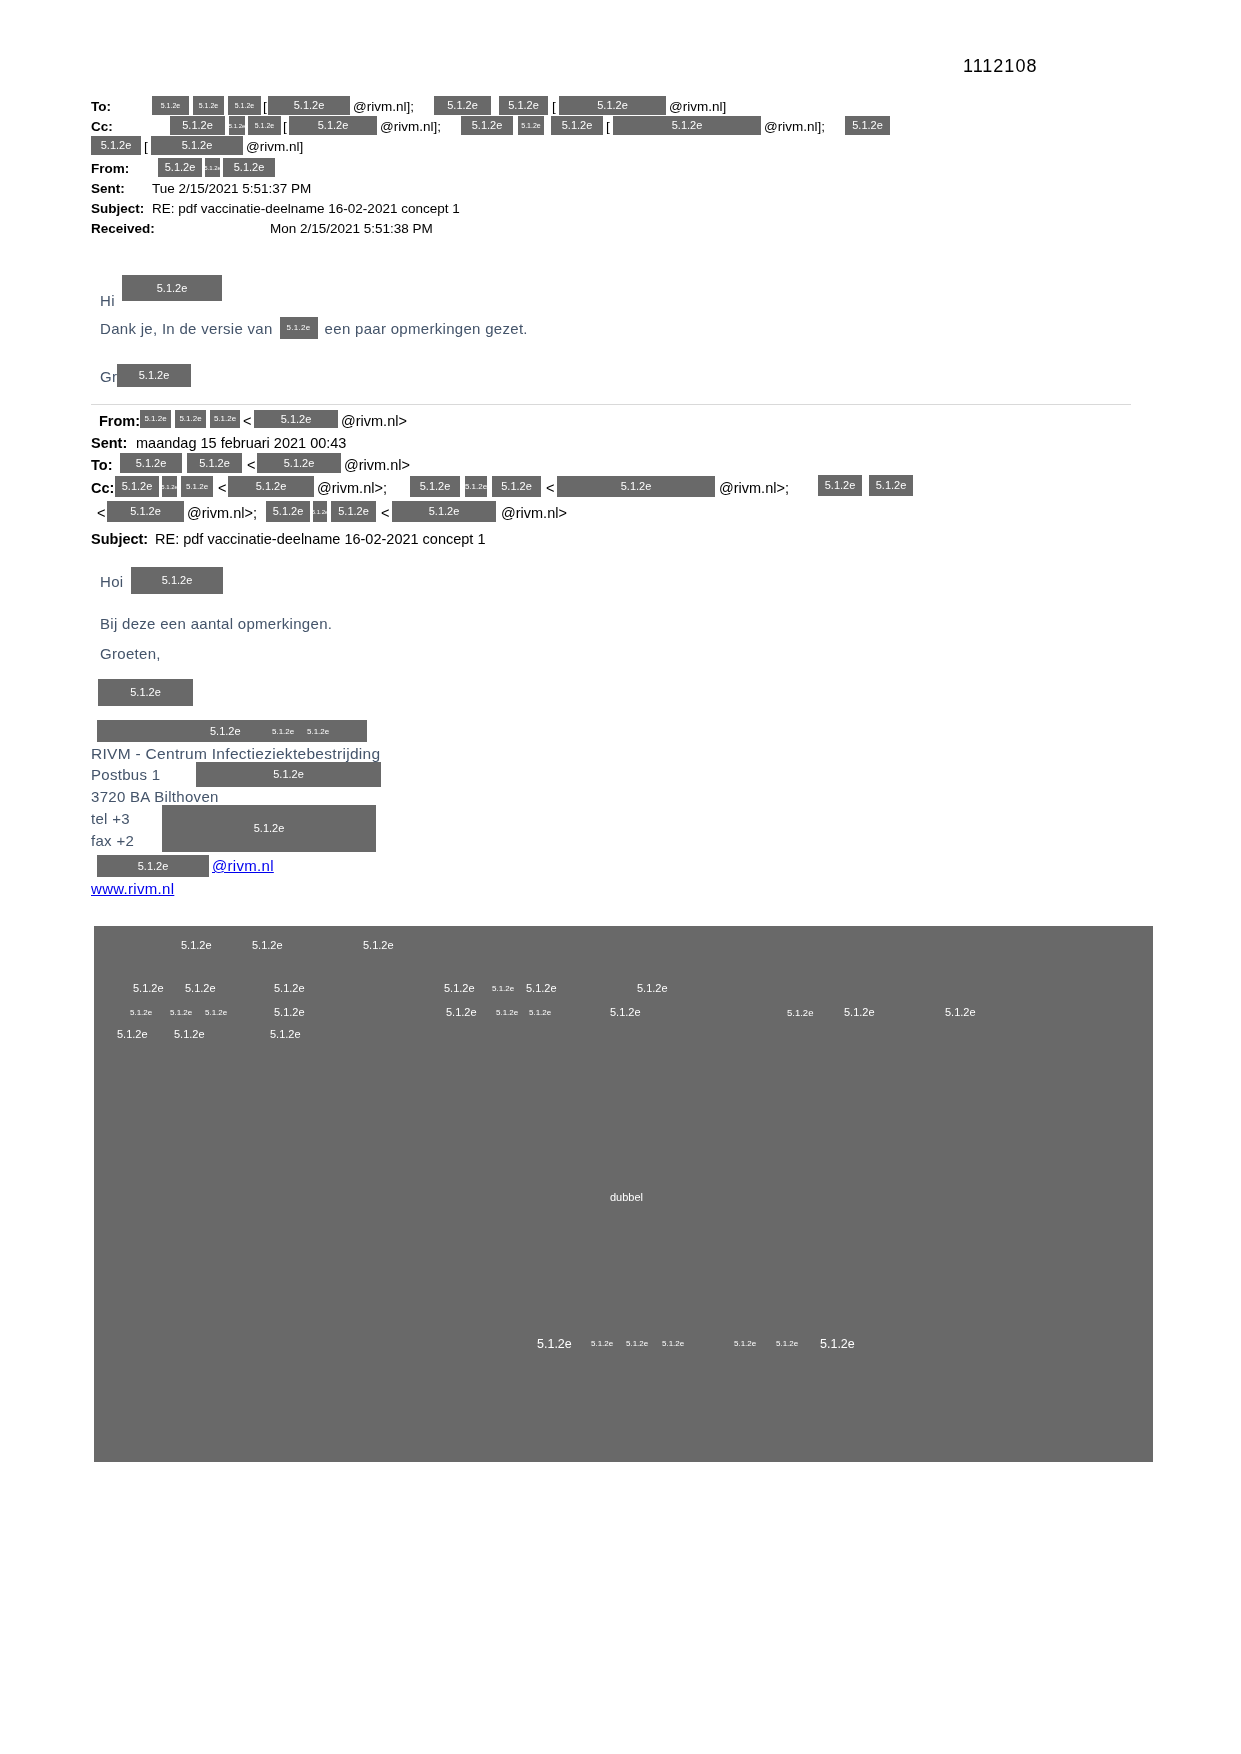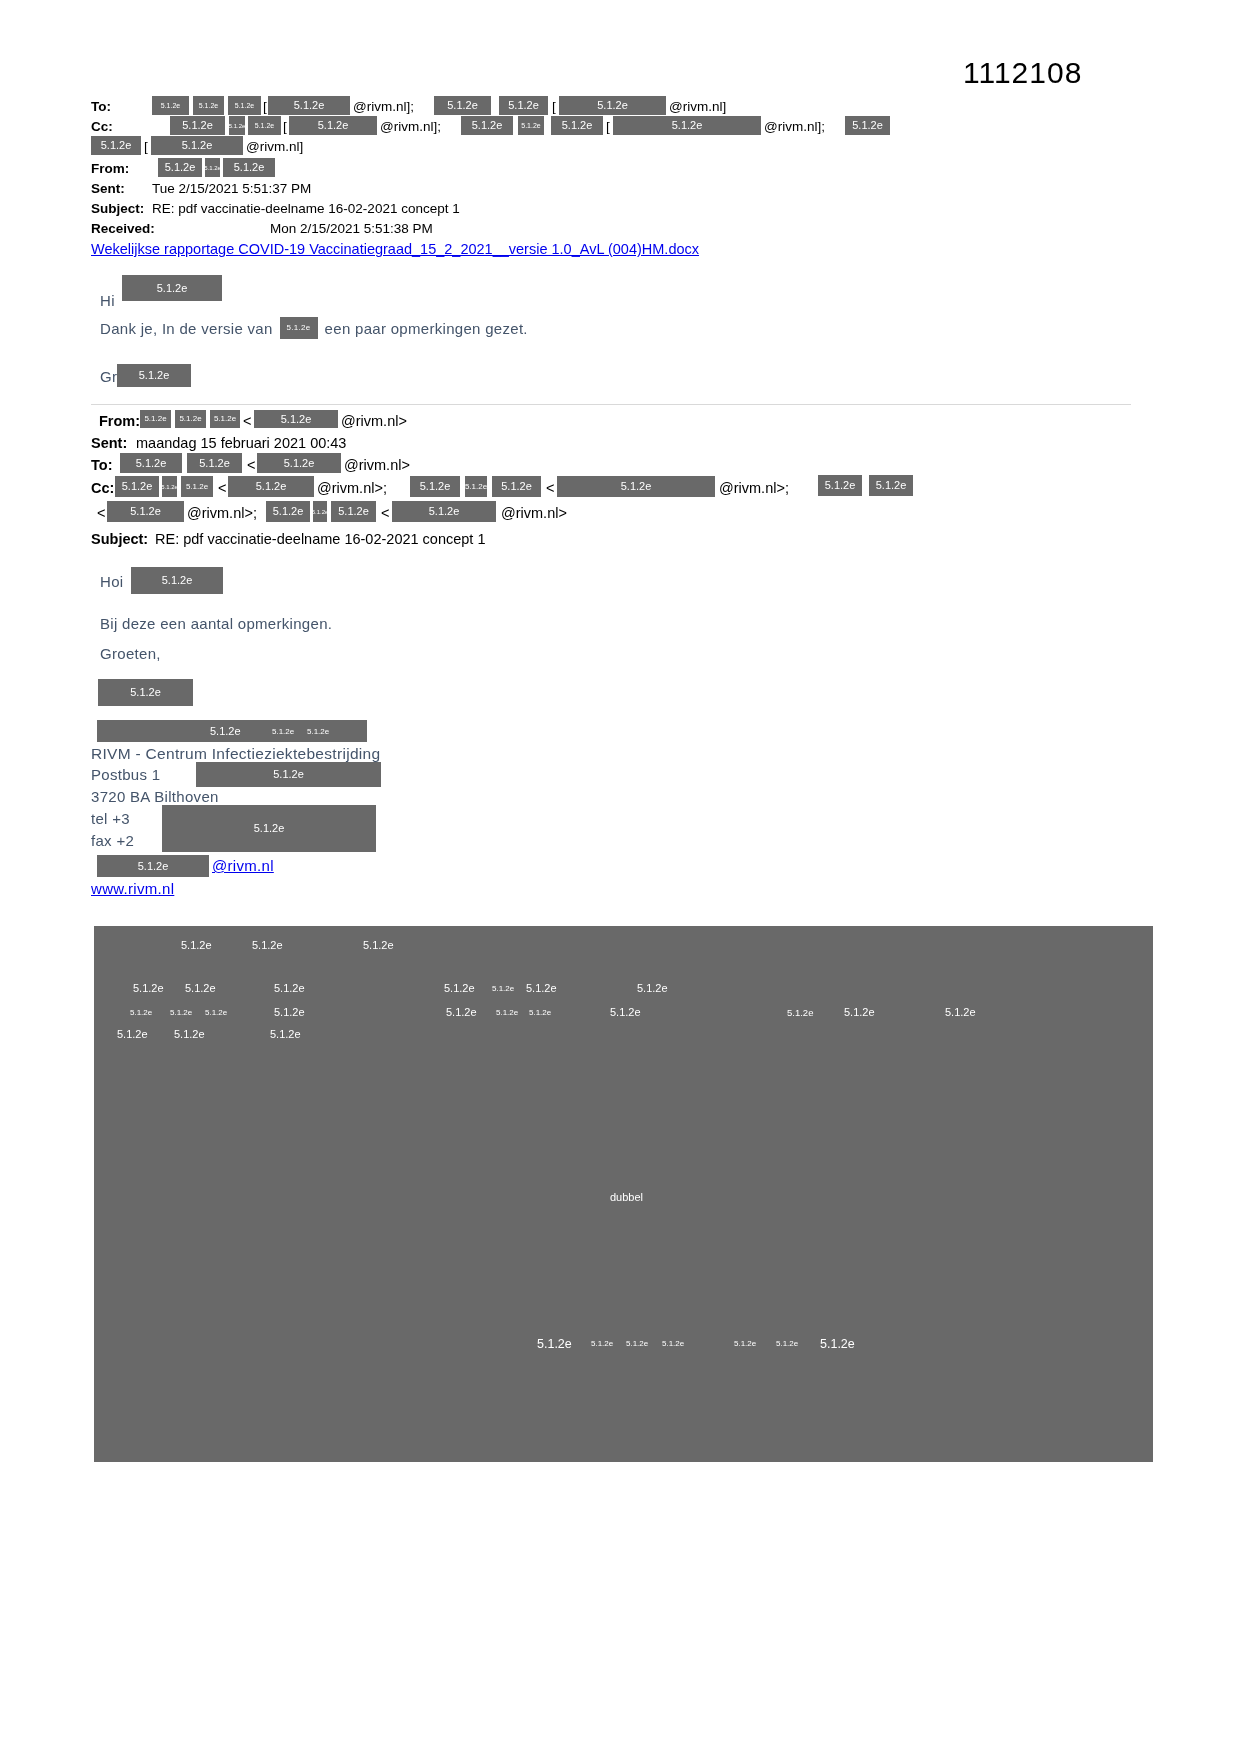--- a/index.html
+++ b/index.html
@@ -11,21 +11,21 @@
       justify-content:center;font-size:11px;line-height:1;}
   .rb.s8{font-size:8px}.rb.s7{font-size:7px}.rb.s6{font-size:6px}
   .rbi{display:inline-flex;background:#696969;color:#fff;align-items:center;
       justify-content:center;font-size:8px;line-height:1;}
   
   .ht{font-size:13.5px;}
   .qt{font-size:14.5px;}
   .bd{font-size:15px;color:#44546a;letter-spacing:.3px;}
   .b{font-weight:bold;}
   .lnk{color:#0000ee;text-decoration:underline;cursor:pointer;}
-  .docnum{font-size:30px;letter-spacing:1px;}
+  .docnum{font-size:18px;letter-spacing:1px;}
   
   .gblock{position:absolute;background:#696969;}
   .gl{position:absolute;color:#fff;font-size:11px;line-height:1;white-space:nowrap;}
   .gl.s{font-size:8px}.gl.m{font-size:9.5px}.gl.lg{font-size:12.5px}
   .divider{position:absolute;height:1px;background:#d9d9d9;}
 </style>
 </head>
 <body>
 
 <div class="page">
@@ -72,21 +72,20 @@
 
   <div class="p ht b" style="left:91px;top:181px">Sent:</div>
   <div class="p ht" style="left:152px;top:181px">Tue 2/15/2021 5:51:37 PM</div>
 
   <div class="p ht b" style="left:91px;top:201px">Subject:</div>
   <div class="p ht" style="left:152px;top:201px">RE: pdf vaccinatie-deelname 16-02-2021 concept 1</div>
 
   <div class="p ht b" style="left:91px;top:221px">Received:</div>
   <div class="p ht" style="left:270px;top:221px">Mon 2/15/2021 5:51:38 PM</div>
 
-  <a class="p qt lnk" style="left:91px;top:241px">Wekelijkse rapportage COVID-19 Vaccinatiegraad_15_2_2021__versie 1.0_AvL (004)HM.docx</a>
 
   <div class="p bd" style="left:100px;top:292px">Hi</div>
   <span class="rb" style="left:122px;top:275px;width:100px;height:26px">5.1.2e</span>
 
   <div class="p bd" style="left:100px;top:317px;display:flex;align-items:center;gap:7px">
     <span>Dank je, In de versie van</span>
     <span class="rbi" style="width:38px;height:22px">5.1.2e</span>
     <span>een paar opmerkingen gezet.</span>
   </div>
 

